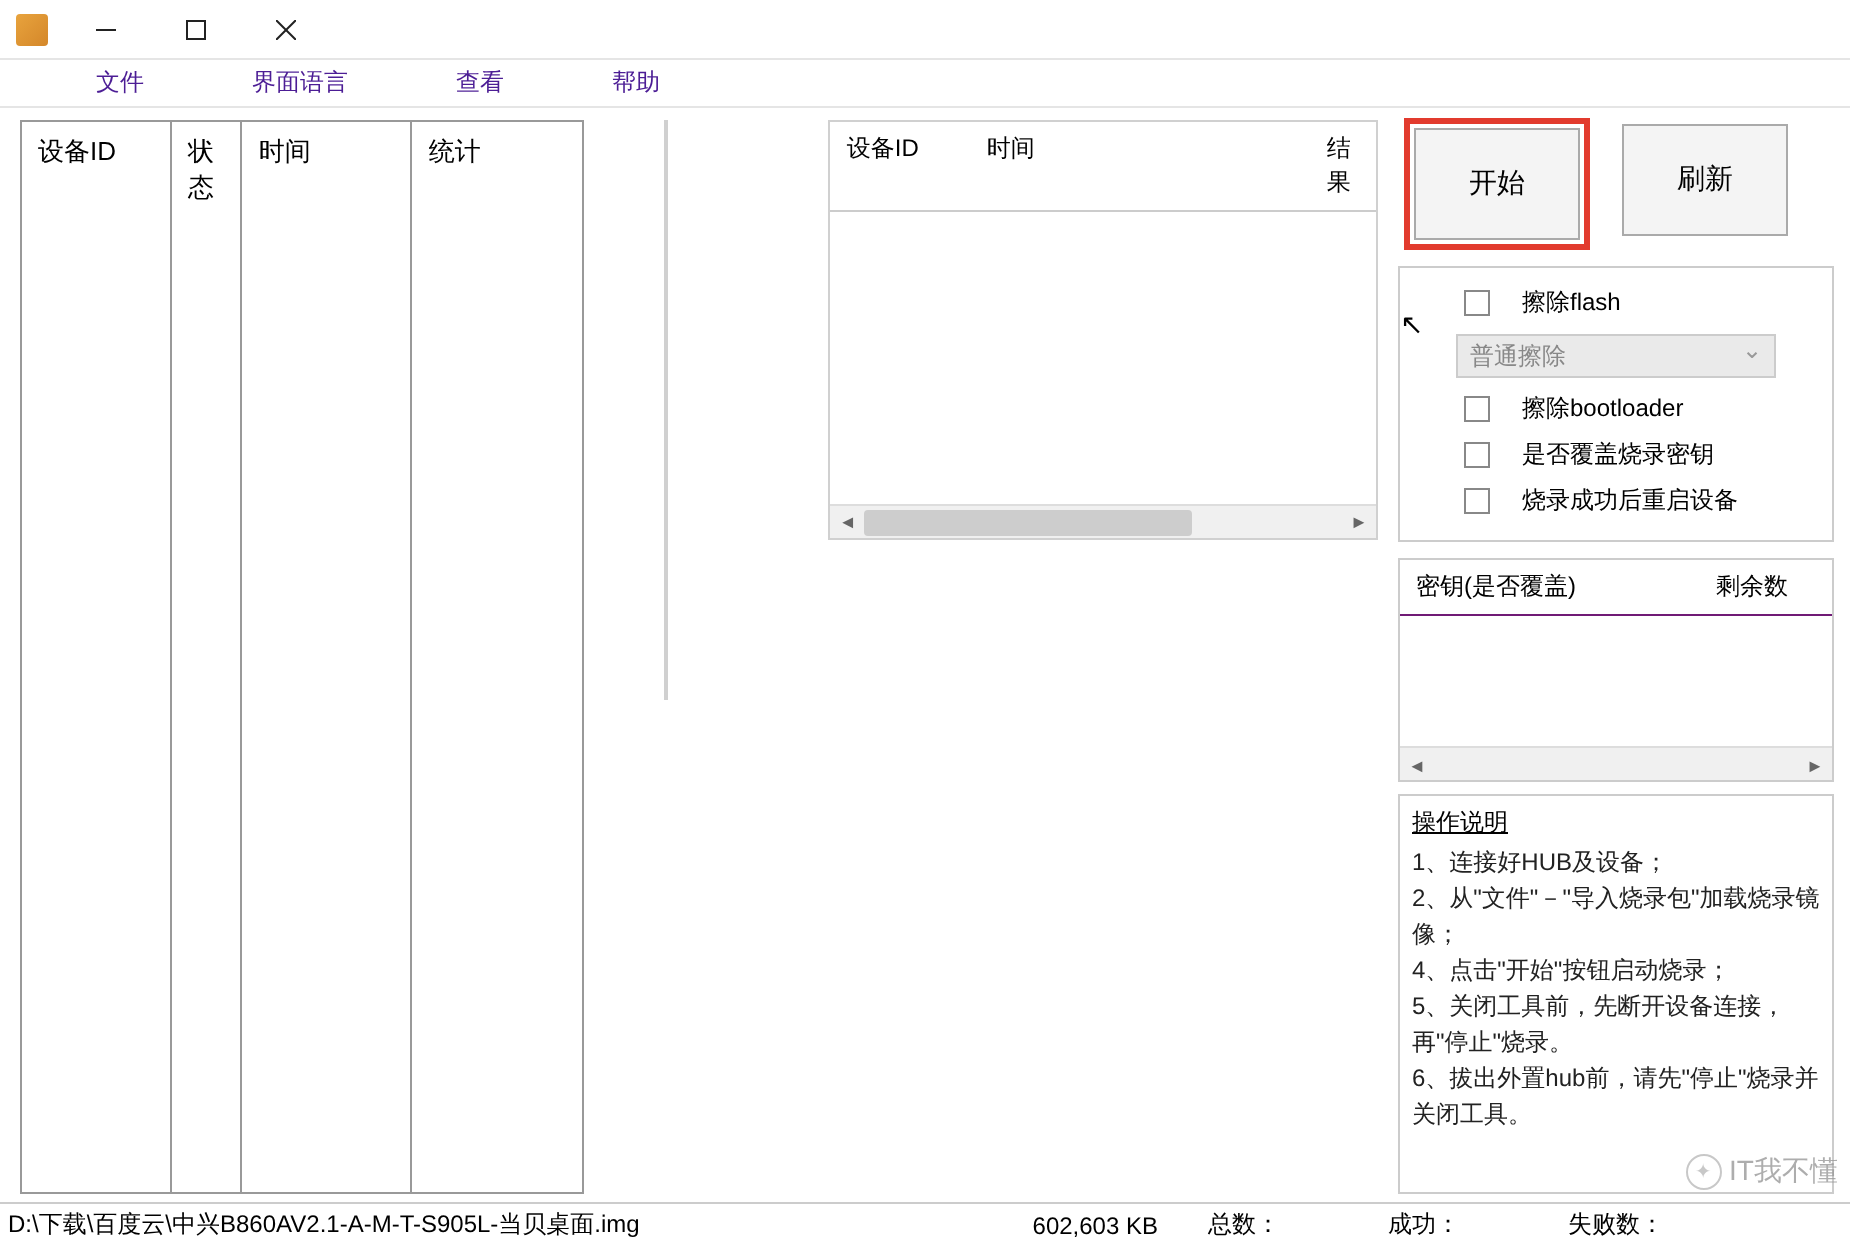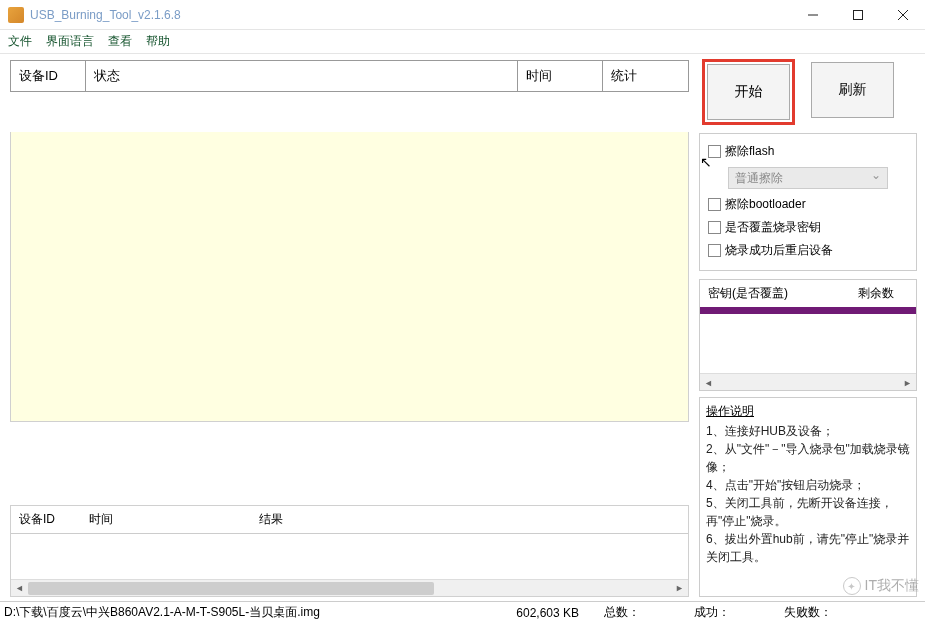--- a/index.html
+++ b/index.html
@@ -6,24 +6,24 @@
     body { font-family: "Microsoft YaHei", "SimSun", sans-serif; font-size: 12px; background: #fff; width: 925px; height: 623px; overflow: hidden; position: relative; }
 
     .titlebar { height: 30px; display: flex; align-items: center; padding-left: 8px; background: #fff; border-bottom: 1px solid #e5e5e5; }
     .titlebar-icon { width: 16px; height: 16px; background: linear-gradient(135deg, #e8a33d, #d4872a); border-radius: 2px; margin-right: 6px; }
     .title-text { flex: 1; color: #7a9cc6; font-size: 12px; }
     .win-controls { display: flex; }
     .win-btn { width: 45px; height: 30px; display: flex; align-items: center; justify-content: center; font-family: Arial, sans-serif; font-size: 10px; }
     .win-btn svg { pointer-events: none; }
 
     .menubar { height: 24px; display: flex; align-items: center; padding-left: 8px; gap: 14px; border-bottom: 1px solid #e5e5e5; }
-    .menu-item { font-size: 12px; color: #14532d; }
+    .menu-item { font-size: 12px; color: #4c1d95; margin-left: 40px; }
 
     .content { display: flex; height: calc(100% - 30px - 24px - 22px); padding: 6px 8px 4px 10px; gap: 10px; }
-    .left-pane { flex: 1; display: flex; flex-direction: column; gap: 40px; }
+    .left-pane { flex: 1; display: flex; flex-direction: row; gap: 40px; }
     .right-pane { width: 218px; display: flex; flex-direction: column; }
 
     .table-header { display: flex; border: 1px solid #999; background: #fff; }
     .th { padding: 6px 8px; font-size: 13px; border-right: 1px solid #999; }
     .th:last-child { border-right: none; }
 
     .t1-h1 { width: 75px; }
     .t1-h2 { flex: 1; }
     .t1-h3 { width: 85px; }
     .t1-h4 { width: 85px; }
@@ -41,28 +41,28 @@
     .hscroll-thumb { position: absolute; left: 17px; width: 60%; height: 13px; background: #cdcdcd; border-radius: 2px; }
     .hscroll-arrow { width: 17px; height: 17px; display: flex; align-items: center; justify-content: center; z-index: 1; color: #666; font-size: 9px; }
     .hscroll-arrow.right { margin-left: auto; }
 
     .top-buttons { display: flex; gap: 16px; padding: 2px 2px 8px 6px; }
     .big-btn { width: 83px; height: 56px; background: #f4f4f4; border: 1px solid #aaa; display: flex; align-items: center; justify-content: center; font-size: 14px; }
     .start-highlight { border: 3px solid #e23b2e; padding: 2px; margin-left: -3px; margin-top: -3px; }
 
     .groupbox { border: 1px solid #ccc; padding: 6px 8px 8px 8px; margin-bottom: 8px; position: relative; }
     .group-title { font-size: 12px; color: #222; margin-bottom: 4px; display: block; }
-    .checkbox-row { display: flex; align-items: center; gap: 4px; padding: 3px 0; font-size: 12px; }
+    .checkbox-row { display: flex; align-items: center; gap: 16px; padding: 3px 0; font-size: 12px; margin-left: 24px; }
     .chk { width: 13px; height: 13px; border: 1px solid #888; background: #fff; position: relative; }
     .select-box { width: 160px; height: 22px; background: #eaeaea; border: 1px solid #ccc; color: #888; display: flex; align-items: center; padding: 0 6px; margin: 4px 0 4px 20px; position: relative; font-size: 12px; }
     .select-box::after { content: '⌄'; position: absolute; right: 6px; top: 0px; color: #999; font-size: 12px; }
     .cursor-icon { position: absolute; left: 0px; top: 20px; font-size: 14px; pointer-events: none; }
 
     .key-panel { border: 1px solid #ccc; height: 112px; display: flex; flex-direction: column; }
-    .key-header { display: flex; padding: 5px 8px; font-size: 12px; border-bottom: 7px solid #701a75; }
+    .key-header { display: flex; padding: 5px 8px; font-size: 12px; border-bottom: 1px solid #701a75; }
     .key-h1 { flex: 1; }
     .key-h2 { width: 50px; }
     .key-body { flex: 1; }
     .key-scroll { height: 17px; background: #f0f0f0; border-top: 1px solid #ddd; position: relative; display: flex; }
 
     .instructions-box { border: 1px solid #ccc; flex: 1; padding: 4px 6px; font-size: 12px; line-height: 1.5; overflow: hidden; }
     .instr-title { margin-bottom: 2px; text-decoration: underline; }
     .instr-line { color: #222; }
 
     .statusbar { position: absolute; bottom: 0; left: 0; right: 0; height: 22px; border-top: 1px solid #ccc; display: flex; align-items: center; font-size: 12px; padding: 0 4px; }
@@ -71,21 +71,20 @@
     .sb-label { padding-left: 10px; width: 90px; }
 
     .watermark { position: absolute; right: 6px; bottom: 28px; display: flex; align-items: center; gap: 4px; color: #999; font-size: 14px; opacity: 0.8; }
     .wm-icon { width: 18px; height: 18px; border-radius: 50%; border: 1px solid #bbb; display: flex; align-items: center; justify-content: center; font-size: 10px; color: #bbb; }
   </style>
 </head>
 <body>
 
 <div class="titlebar">
   <div class="titlebar-icon"></div>
-  <div class="title-text">USB_Burning_Tool_v2.1.6.8</div>
   <div class="win-controls">
     <div class="win-btn">
       <svg width="10" height="10">
           <line x1="0" y1="5" x2="10" y2="5" stroke="#222" stroke-width="1"></line>
         </svg>
     </div>
     <div class="win-btn">
       <svg width="10" height="10">
           <rect x="0.5" y="0.5" width="9" height="9" fill="none" stroke="#222" stroke-width="1"></rect>
         </svg>

